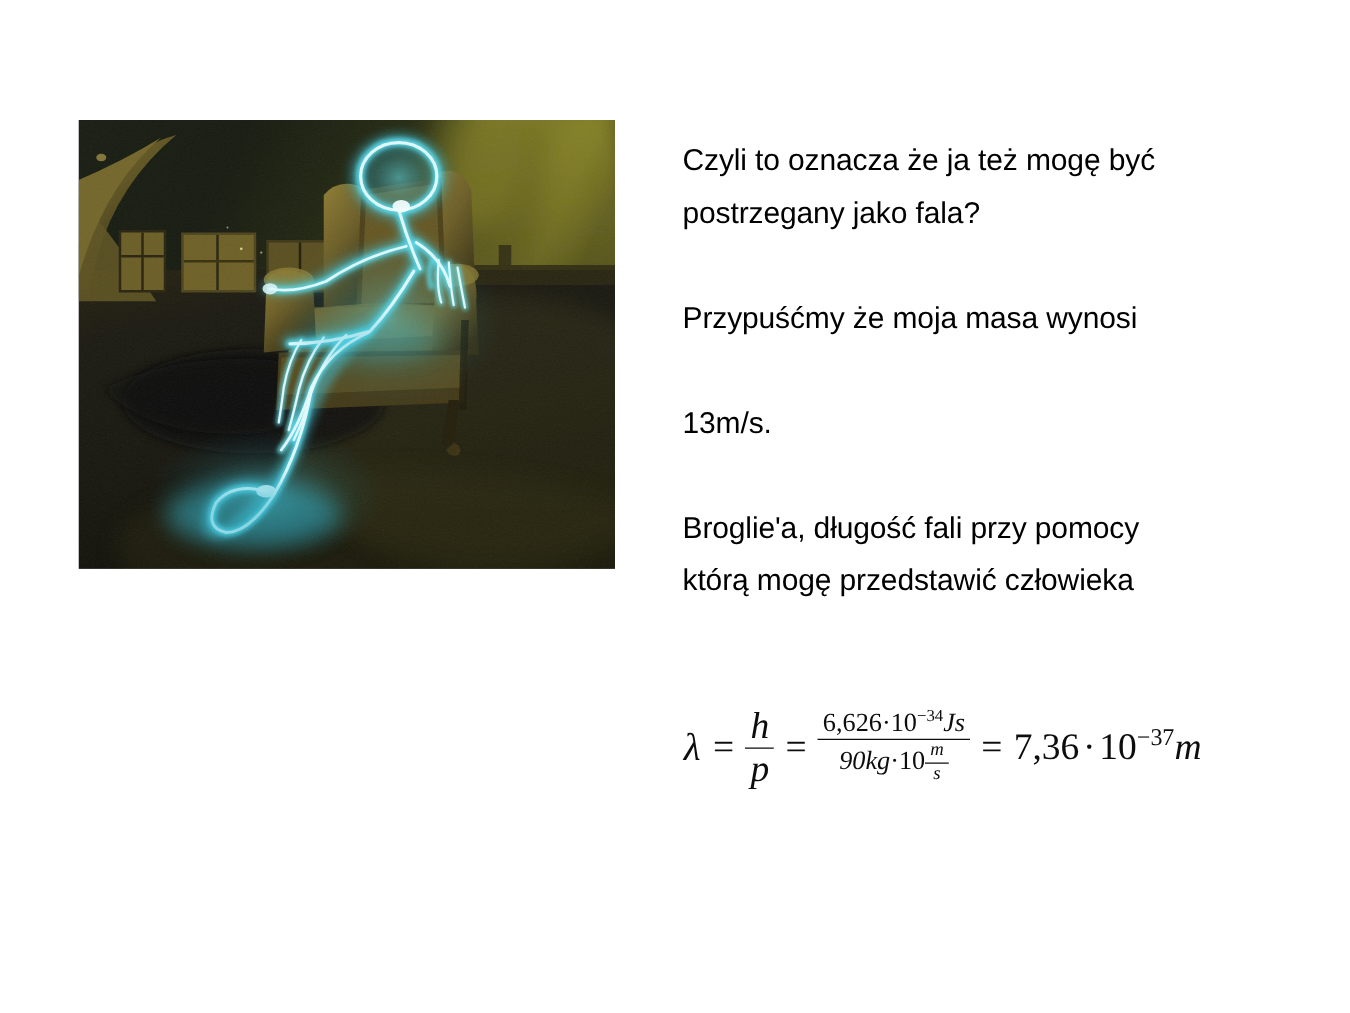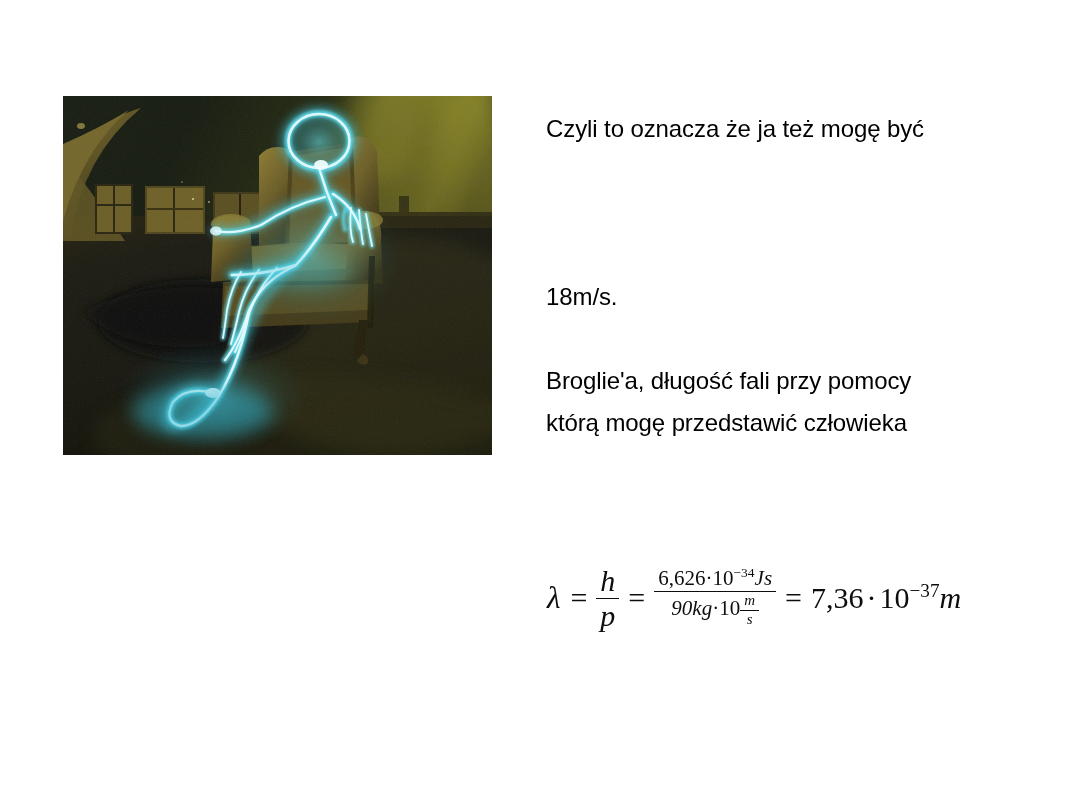--- a/index.html
+++ b/index.html
@@ -292,26 +292,27 @@
 
     <rect x="0" y="0" width="429" height="359" filter="url(#grain)" opacity="0.5" pointer-events="none"></rect>
 
     <rect x="0" y="0" width="429" height="359" fill="none" style="box-shadow:none"></rect>
   </svg>
 </div>
 
 <div id="text-block">
   <p class="para">
     <span class="tline">Czyli to oznacza że ja też mogę być</span><br>
+    <span class="tline">postrzegany jako fala?</span>
   </p>
   <div class="spacer"></div>
   <p class="para">
+    <span class="tline">Przypuśćmy że moja masa wynosi</span><br>
     <br>
-    <br>
-    <span class="tline">18m/s.</span><br>
+    <span class="tline">13m/s.</span><br>
     <br>
     <span class="tline">Broglie'a, długość fali przy pomocy</span><br>
     <span class="tline">którą mogę przedstawić człowieka</span><br>
   </p>
 </div>
 
 <div id="formula">
   <span class="sym">λ</span>
   <span class="eq">=</span>
 

